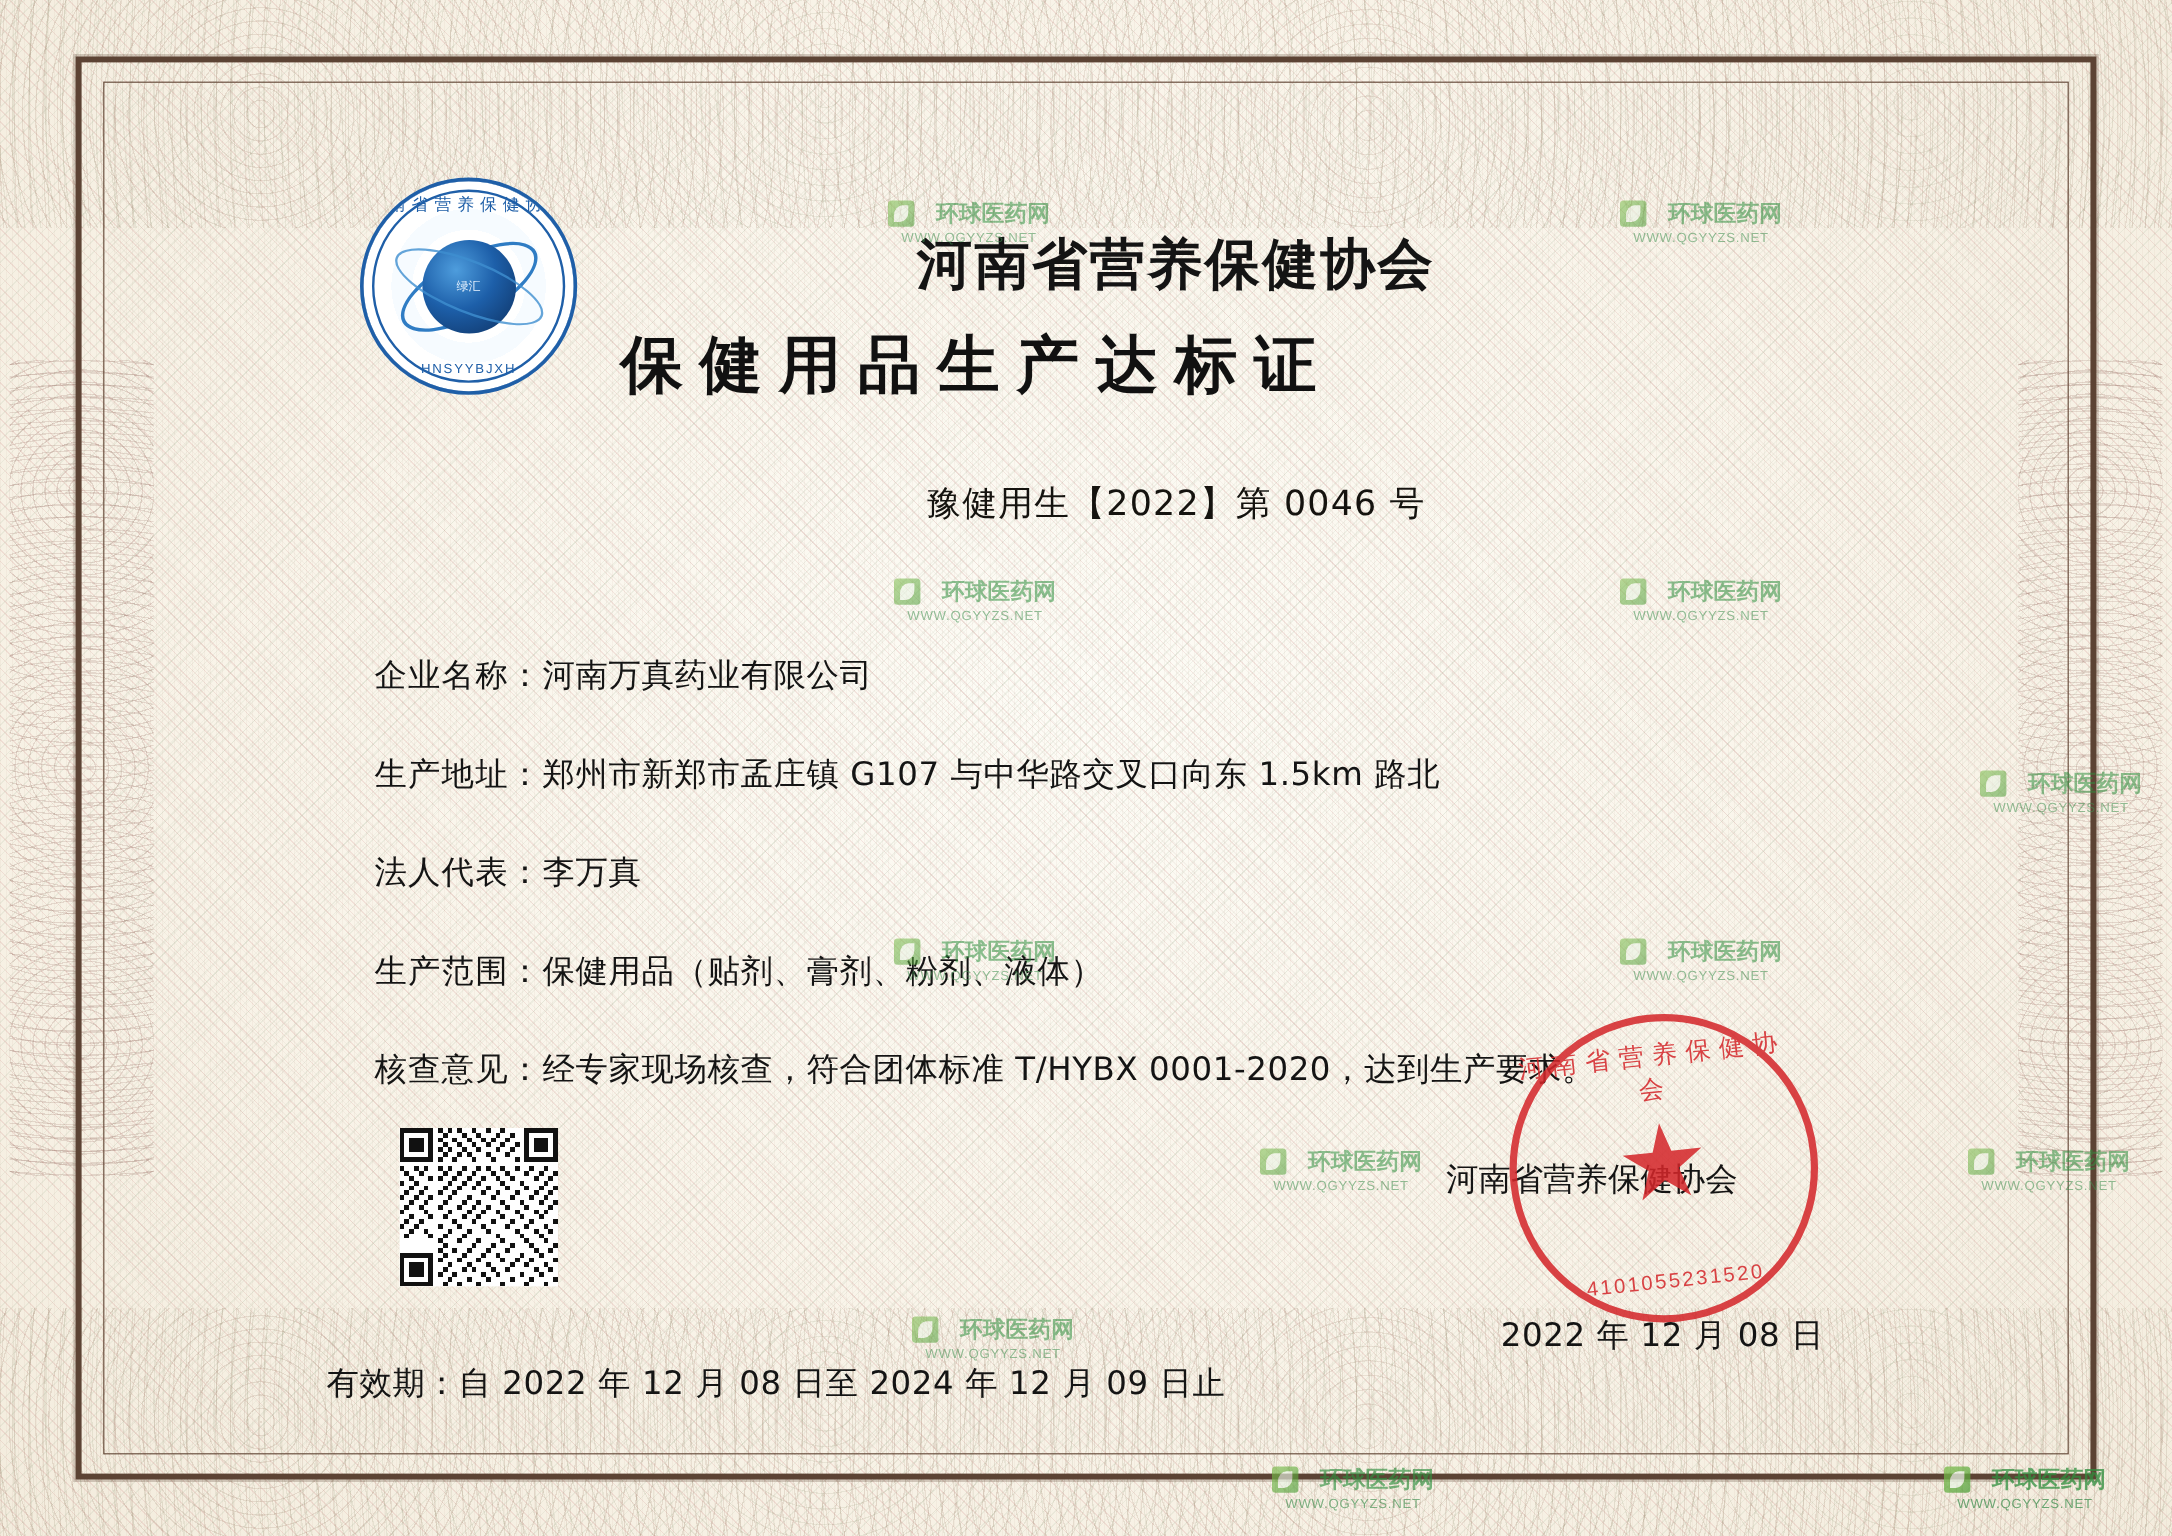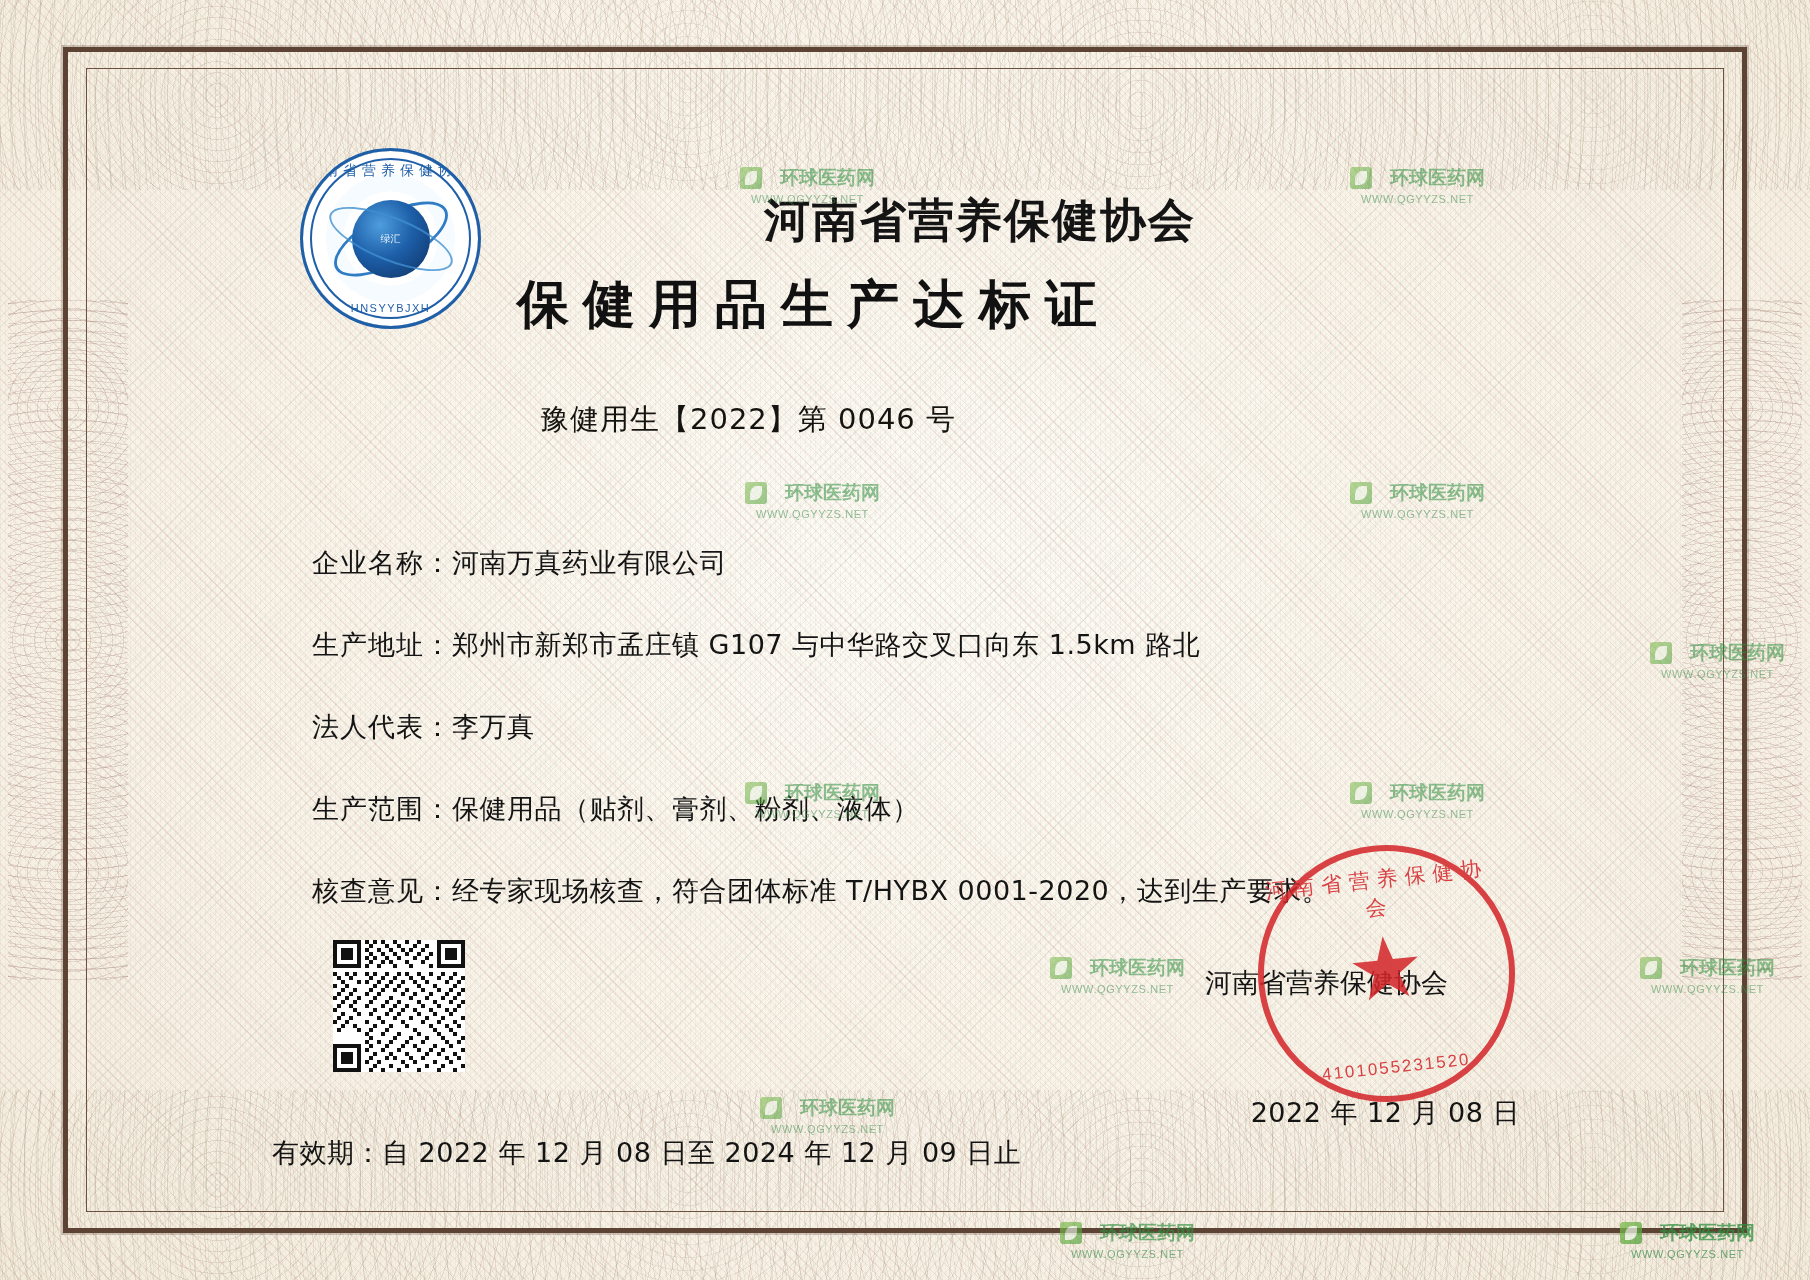--- a/index.html
+++ b/index.html
@@ -108,21 +108,21 @@
     position:absolute;left:540px;top:190px;width:880px;text-align:center;
     font-family:"DejaVu Sans",sans-serif;font-weight:bold;
     font-size:46px;color:#141414;letter-spacing:2px;
   }
   .cert-title{
     position:absolute;left:517px;top:270px;width:880px;text-align:left;
     font-family:"DejaVu Sans",sans-serif;font-weight:bold;
     font-size:52px;color:#111111;letter-spacing:14px;
   }
   .cert-number{
-    position:absolute;left:540px;top:400px;width:880px;text-align:left;
+    position:absolute;left:540px;top:400px;width:880px;text-align:center;
     font-family:"DejaVu Sans",serif;
     font-size:29px;color:#15130f;letter-spacing:1px;
   }
 
   .fields{position:absolute;left:312px;top:545px;width:1200px;}
   .field-row{display:flex;align-items:flex-start;margin-bottom:46px;}
   .field-label{
     font-family:"DejaVu Sans",sans-serif;font-size:27px;color:#141414;
     white-space:nowrap;letter-spacing:1px;
   }

